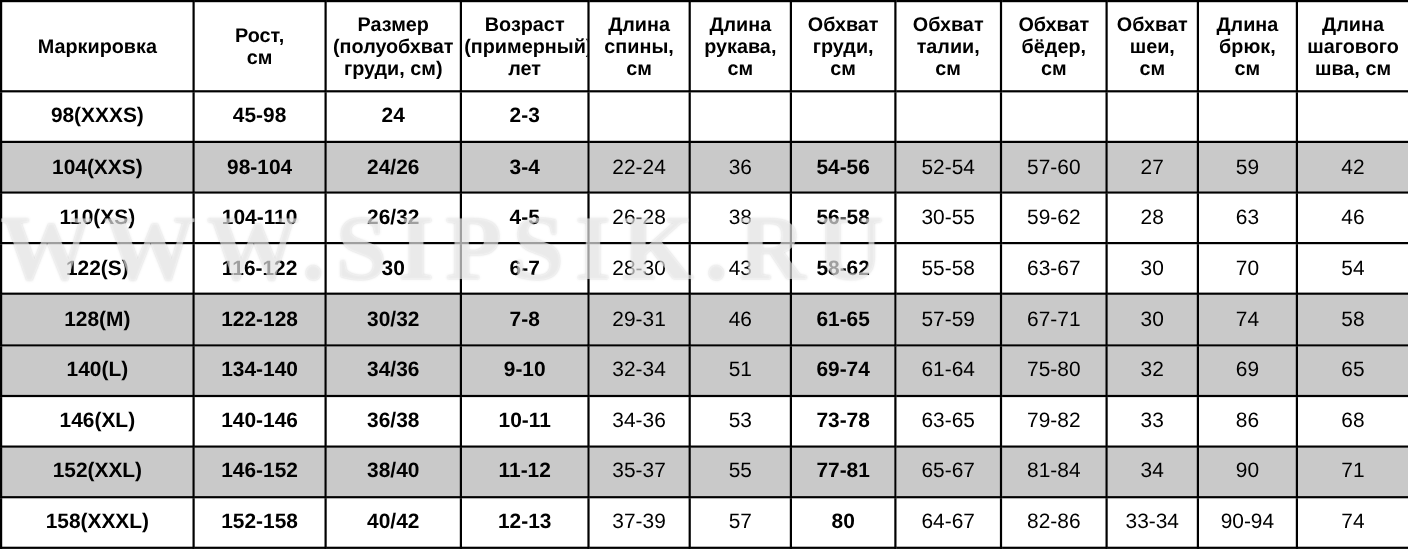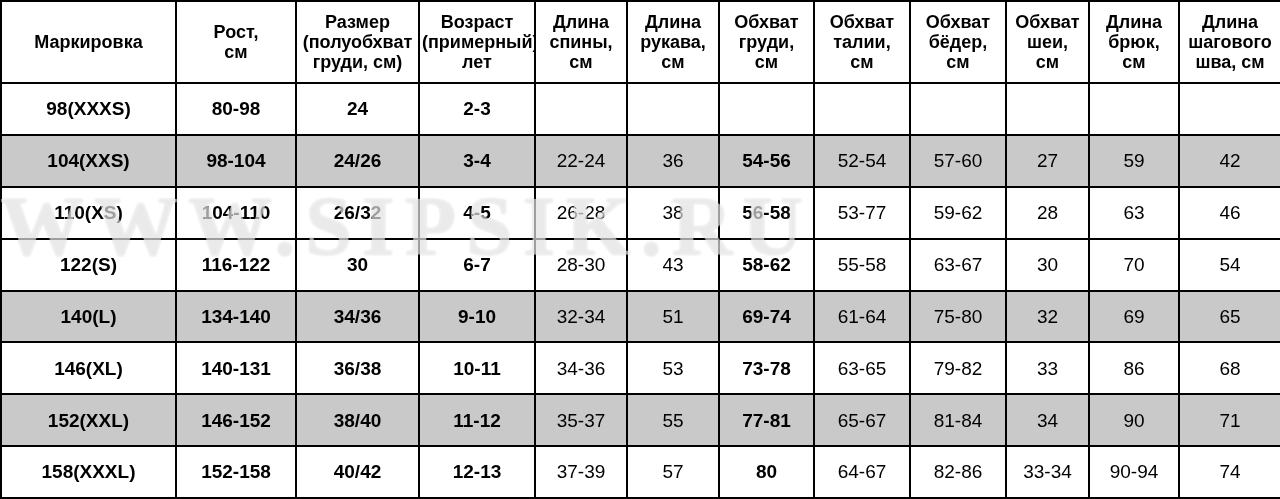--- a/index.html
+++ b/index.html
@@ -149,21 +149,21 @@
         <th>
           <span class="hdr-line">Длина</span>
           <span class="hdr-line">шагового</span>
           <span class="hdr-line">шва, см</span>
         </th>
       </tr>
   </thead>
   <tbody>
       <tr class="plain">
         <td class="b">98(XXXS)</td>
-        <td class="b">80-98</td>
+        <td class="b">45-98</td>
         <td class="b">24</td>
         <td class="b">2-3</td>
         <td></td>
         <td></td>
         <td class="b"></td>
         <td></td>
         <td></td>
         <td></td>
         <td></td>
         <td></td>
@@ -183,57 +183,71 @@
         <td>42</td>
       </tr>
       <tr class="plain">
         <td class="b">110(XS)</td>
         <td class="b">104-110</td>
         <td class="b">26/32</td>
         <td class="b">4-5</td>
         <td>26-28</td>
         <td>38</td>
         <td class="b">56-58</td>
-        <td>53-77</td>
+        <td>30-55</td>
         <td>59-62</td>
         <td>28</td>
         <td>63</td>
         <td>46</td>
       </tr>
       <tr class="plain">
         <td class="b">122(S)</td>
         <td class="b">116-122</td>
         <td class="b">30</td>
         <td class="b">6-7</td>
         <td>28-30</td>
         <td>43</td>
         <td class="b">58-62</td>
         <td>55-58</td>
         <td>63-67</td>
         <td>30</td>
         <td>70</td>
         <td>54</td>
       </tr>
       <tr class="shaded">
+        <td class="b">128(M)</td>
+        <td class="b">122-128</td>
+        <td class="b">30/32</td>
+        <td class="b">7-8</td>
+        <td>29-31</td>
+        <td>46</td>
+        <td class="b">61-65</td>
+        <td>57-59</td>
+        <td>67-71</td>
+        <td>30</td>
+        <td>74</td>
+        <td>58</td>
+      </tr>
+      <tr class="shaded">
         <td class="b">140(L)</td>
         <td class="b">134-140</td>
         <td class="b">34/36</td>
         <td class="b">9-10</td>
         <td>32-34</td>
         <td>51</td>
         <td class="b">69-74</td>
         <td>61-64</td>
         <td>75-80</td>
         <td>32</td>
         <td>69</td>
         <td>65</td>
       </tr>
       <tr class="plain">
         <td class="b">146(XL)</td>
-        <td class="b">140-131</td>
+        <td class="b">140-146</td>
         <td class="b">36/38</td>
         <td class="b">10-11</td>
         <td>34-36</td>
         <td>53</td>
         <td class="b">73-78</td>
         <td>63-65</td>
         <td>79-82</td>
         <td>33</td>
         <td>86</td>
         <td>68</td>

